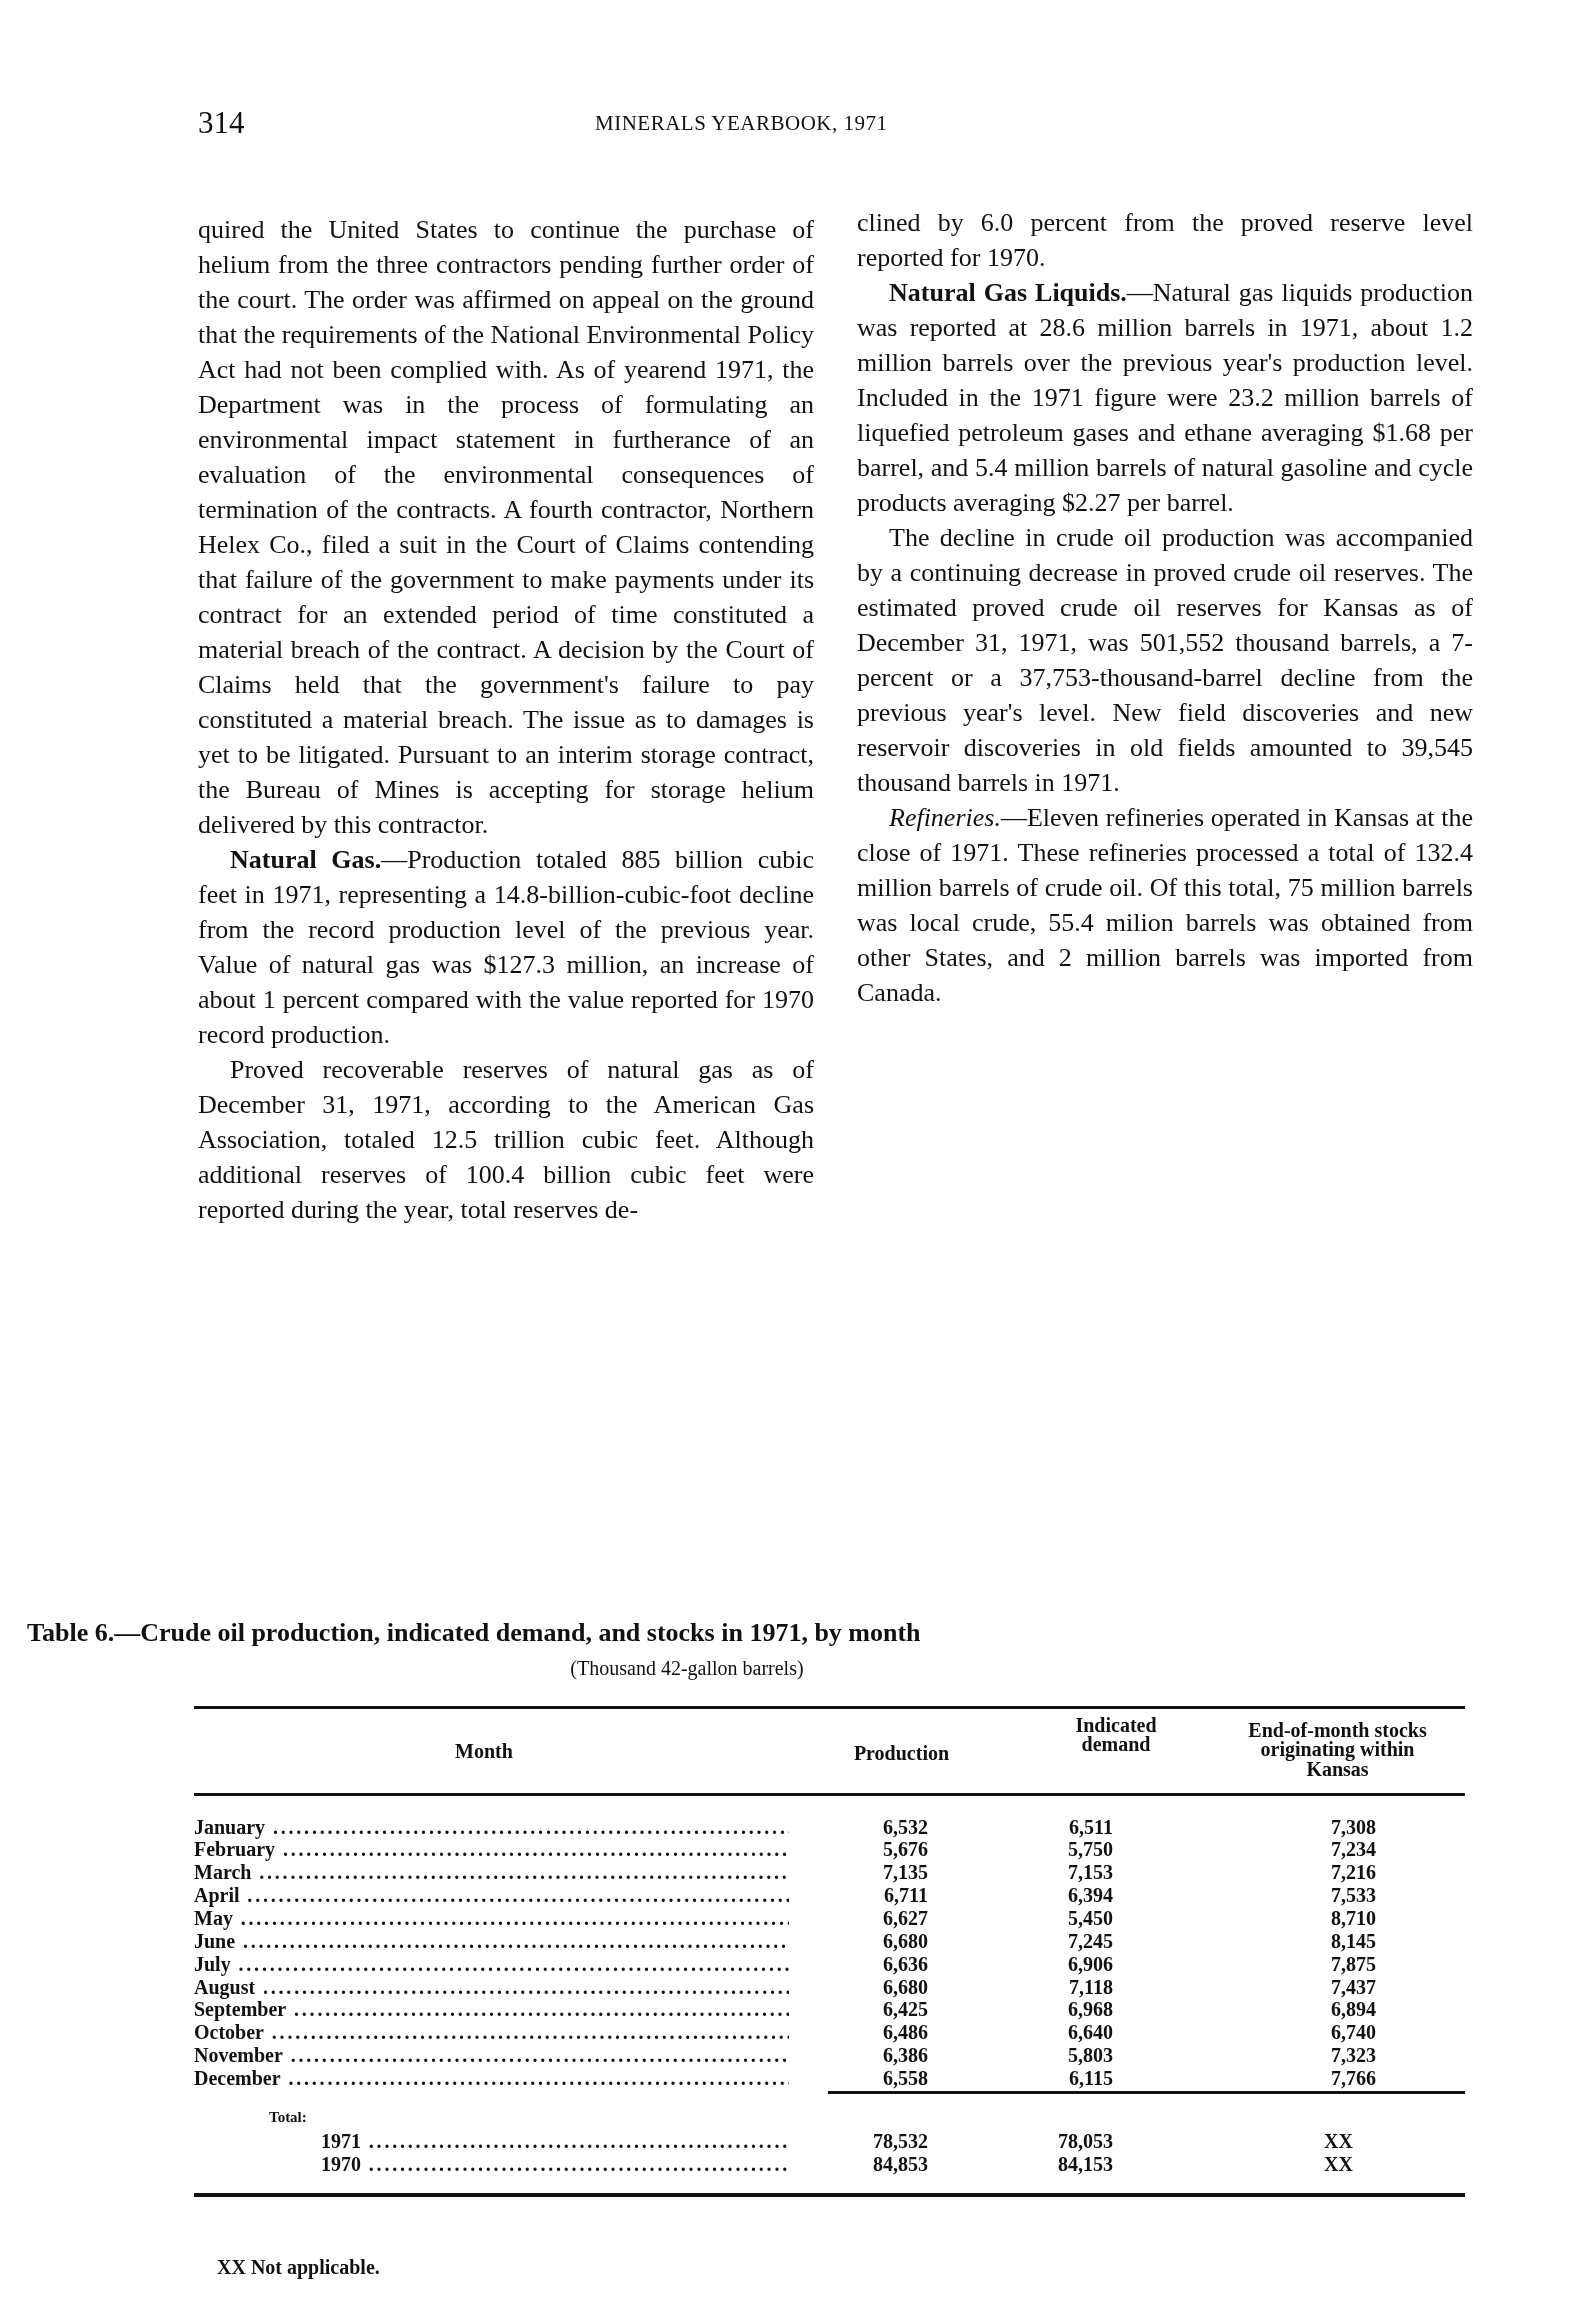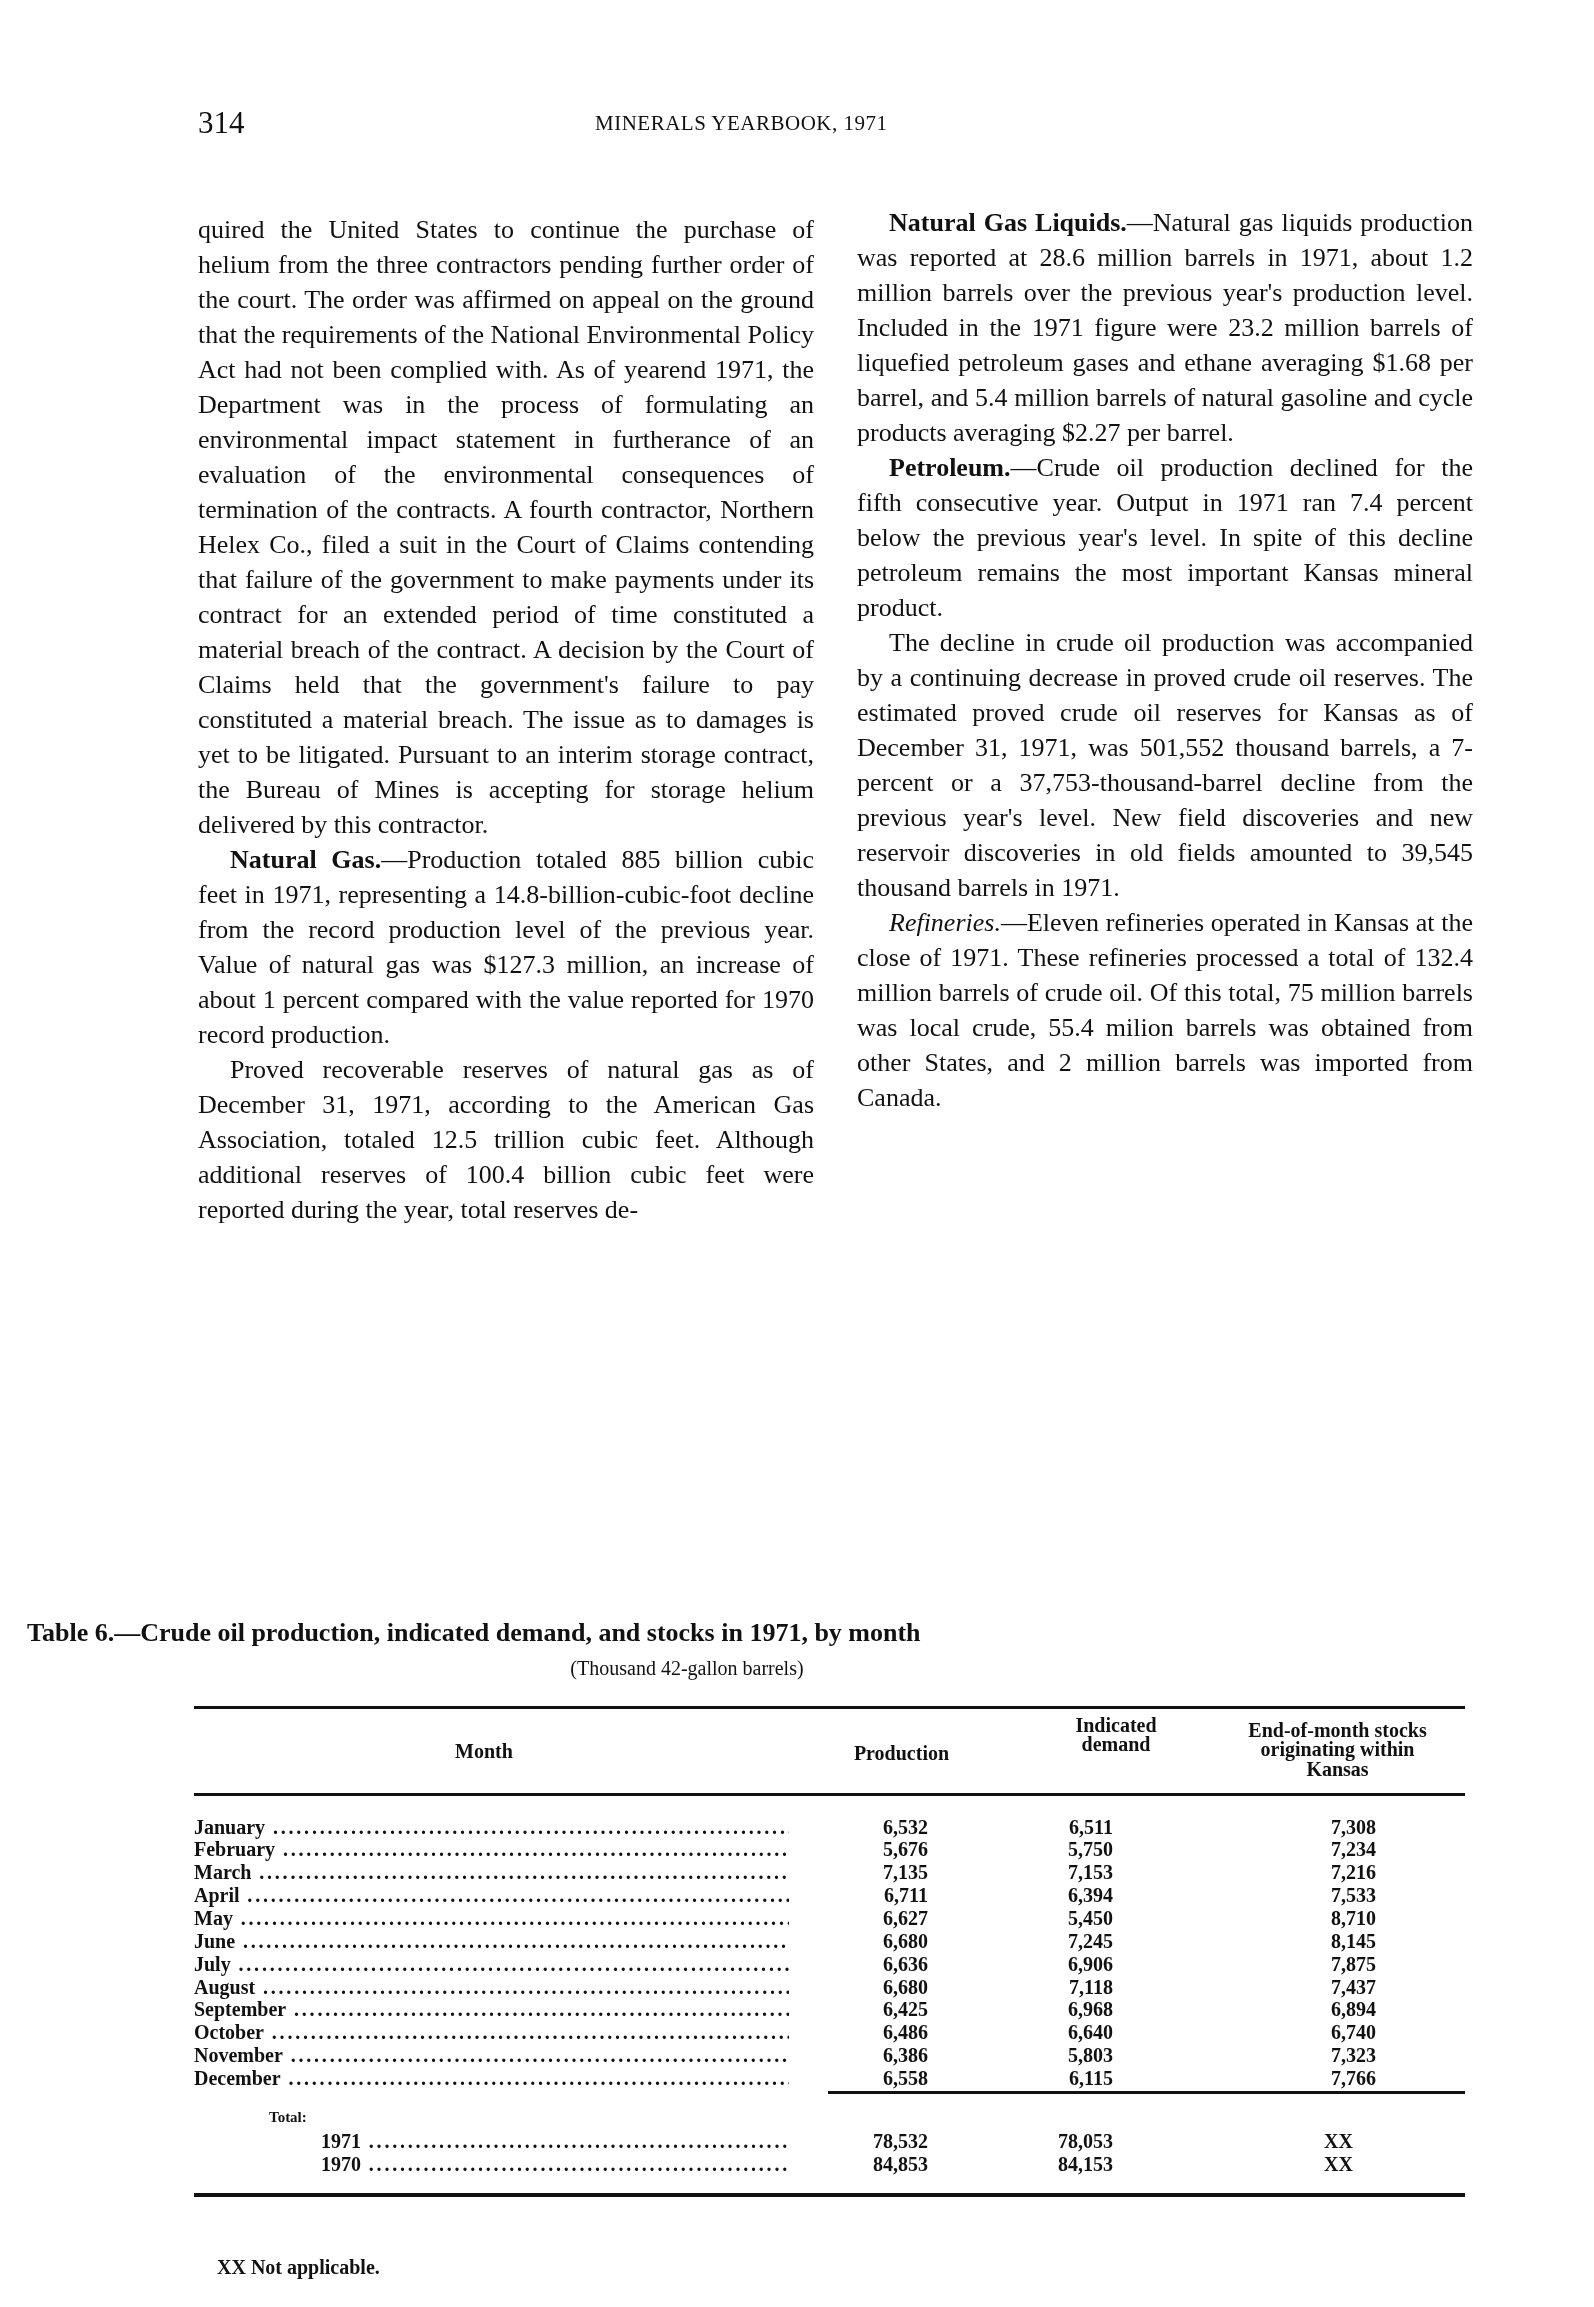--- a/index.html
+++ b/index.html
@@ -58,22 +58,22 @@
 <div class="abs page-number">314</div>
 <div class="abs running-head">MINERALS YEARBOOK, 1971</div>
 
 <div class="col col-left">
   <p><span>quired the United States to continue the purchase of helium from the three contractors pending further order of the court. The order was affirmed on appeal on the ground that the requirements of the National Environmental Policy Act had not been complied with. As of yearend 1971, the Department was in the process of formulating an environmental impact statement in furtherance of an evaluation of the environmental consequences of termination of the contracts. A fourth contractor, Northern Helex Co., filed a suit in the Court of Claims contending that failure of the government to make payments under its contract for an extended period of time constituted a material breach of the contract. A decision by the Court of Claims held that the government's failure to pay constituted a material breach. The issue as to damages is yet to be litigated. Pursuant to an interim storage contract, the Bureau of Mines is accepting for storage helium delivered by this contractor.</span></p>
   <p class="indent"><b>Natural Gas.</b><span>—Production totaled 885 billion cubic feet in 1971, representing a 14.8-billion-cubic-foot decline from the record production level of the previous year. Value of natural gas was $127.3 million, an increase of about 1 percent compared with the value reported for 1970 record production.</span></p>
   <p class="indent"><span>Proved recoverable reserves of natural gas as of December 31, 1971, according to the American Gas Association, totaled 12.5 trillion cubic feet. Although additional reserves of 100.4 billion cubic feet were reported during the year, total reserves de-</span></p>
 </div>
 
 <div class="col col-right">
+  <p><span>clined by 6.0 percent from the proved reserve level reported for 1970.</span></p>
   <p class="indent"><b>Natural Gas Liquids.</b><span>—Natural gas liquids production was reported at 28.6 million barrels in 1971, about 1.2 million barrels over the previous year's production level. Included in the 1971 figure were 23.2 million barrels of liquefied petroleum gases and ethane averaging $1.68 per barrel, and 5.4 million barrels of natural gasoline and cycle products averaging $2.27 per barrel.</span></p>
-  <p class="indent"><b>Petroleum.</b><span>—Crude oil production declined for the fifth consecutive year. Output in 1971 ran 7.4 percent below the previous year's level. In spite of this decline petroleum remains the most important Kansas mineral product.</span></p>
   <p class="indent"><span>The decline in crude oil production was accompanied by a continuing decrease in proved crude oil reserves. The estimated proved crude oil reserves for Kansas as of December 31, 1971, was 501,552 thousand barrels, a 7-percent or a 37,753-thousand-barrel decline from the previous year's level. New field discoveries and new reservoir discoveries in old fields amounted to 39,545 thousand barrels in 1971.</span></p>
   <p class="indent"><i>Refineries.</i><span>—Eleven refineries operated in Kansas at the close of 1971. These refineries processed a total of 132.4 million barrels of crude oil. Of this total, 75 million barrels was local crude, 55.4 milion barrels was obtained from other States, and 2 million barrels was imported from Canada.</span></p>
 </div>
 
 <div class="abs table-title">Table 6.—Crude oil production, indicated demand, and stocks in 1971, by month</div>
 <div class="abs table-subtitle">(Thousand 42-gallon barrels)</div>
 
 <div class="rule rule-top"></div>
 <div class="th th-month">Month</div>
 <div class="th th-prod">Production</div>

